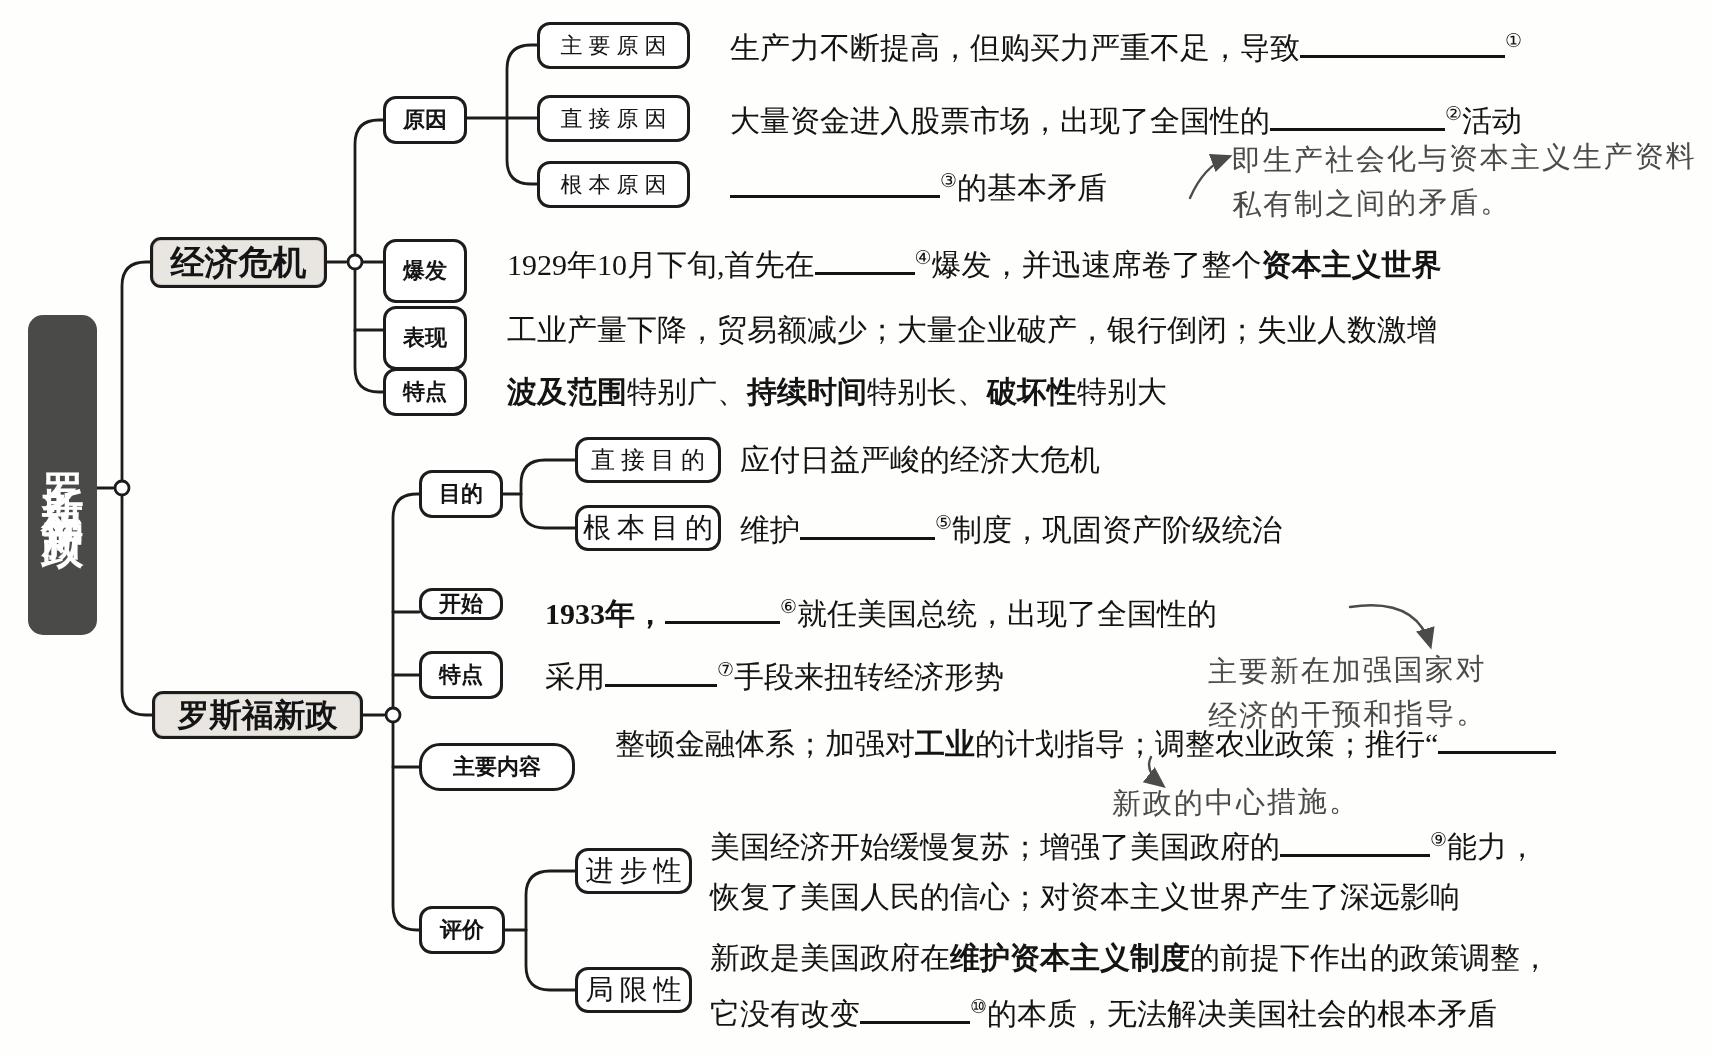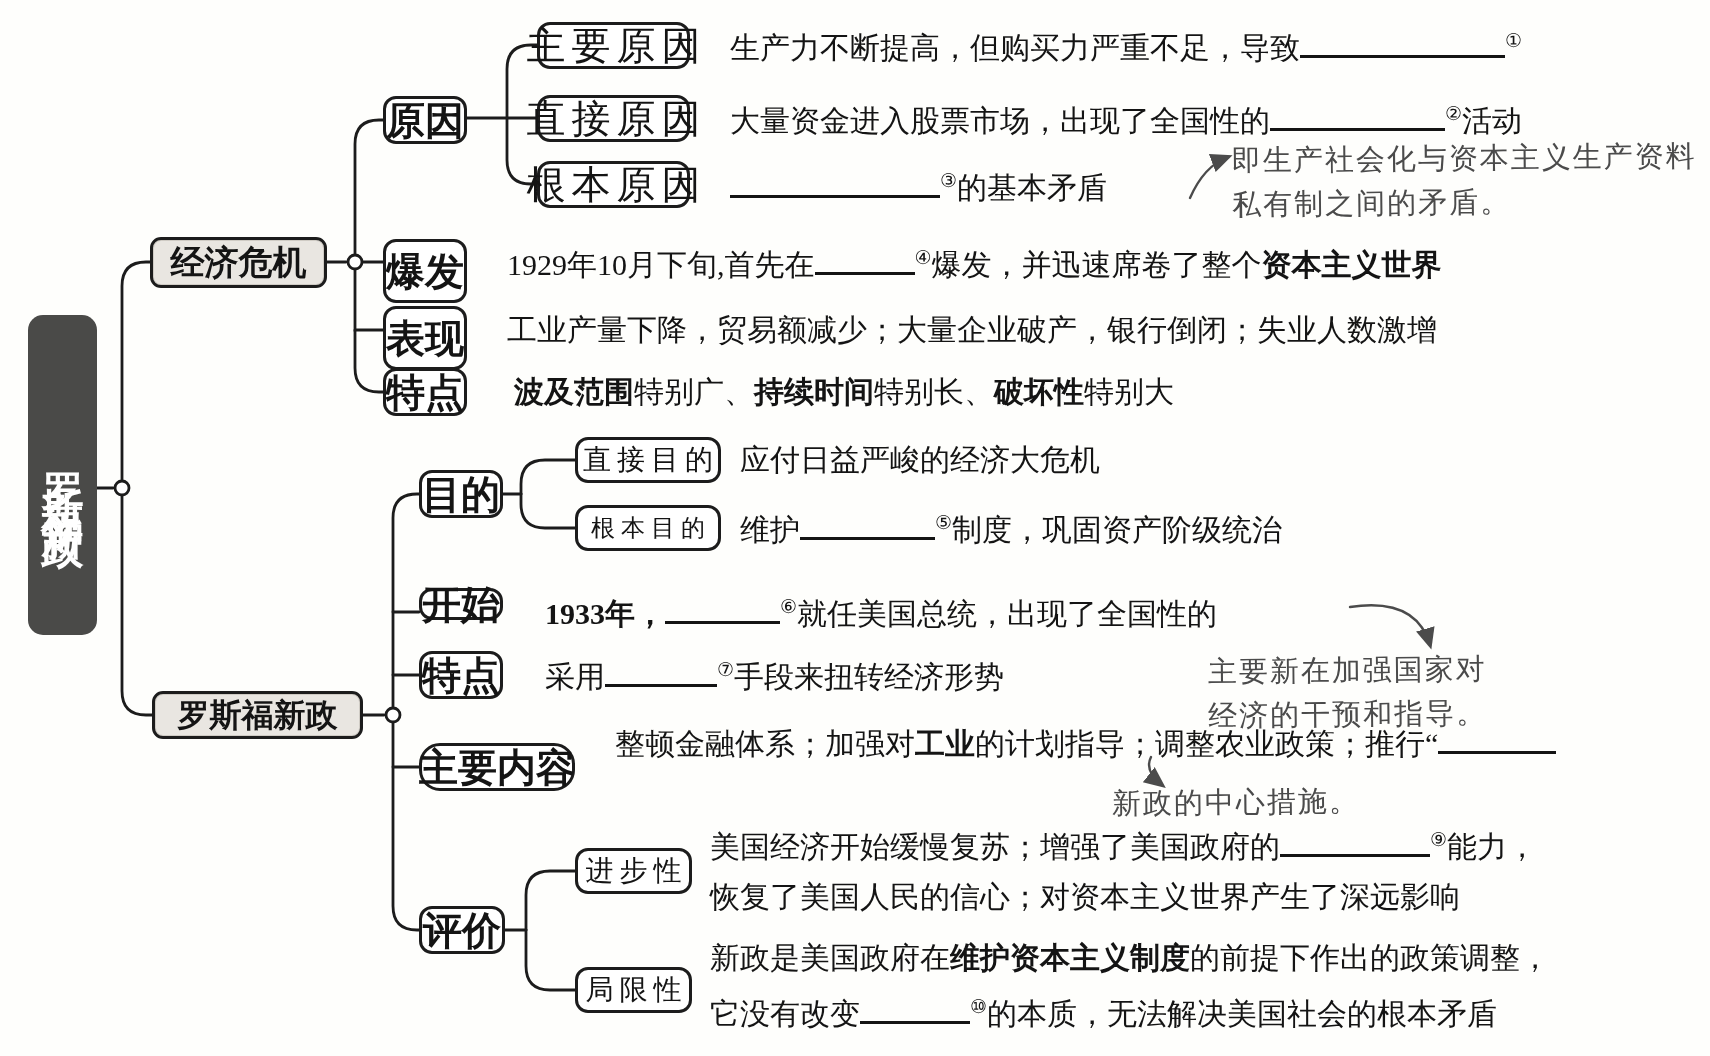--- a/index.html
+++ b/index.html
@@ -4,21 +4,21 @@
 <style>
   html,body{margin:0;padding:0;background:#ffffff;}
   .canvas{
     position:relative;width:1710px;height:1056px;background:#fefefc;
     font-family:"Liberation Serif","DejaVu Serif",serif;color:#141414;overflow:hidden;
   }
   svg.wires{position:absolute;left:0;top:0;width:1710px;height:1056px;}
   .box{
     position:absolute;box-sizing:border-box;border:3px solid #1c1c1c;border-radius:13px;
     background:#ffffff;display:flex;align-items:center;justify-content:center;
-    font-size:39px;line-height:1;white-space:nowrap;
+    font-size:22px;line-height:1;white-space:nowrap;
   }
   .box.bold{font-weight:bold;}
   .box.spaced{letter-spacing:6px;text-indent:6px;}
   .box.branch{
     background:#e9e6e1;font-weight:bold;font-size:34px;border-radius:11px;
     box-shadow:inset 0 0 0 1px #cfcbc4;
   }
   .rootnode{
     position:absolute;box-sizing:border-box;background:#4a4a48;color:#ffffff;
     border-radius:15px;display:flex;align-items:center;justify-content:center;
@@ -103,35 +103,35 @@
 
   <div class="box bold" style="left:383px;top:96px;width:84px;height:48px;">原因</div>
   <div class="box spaced" style="left:537px;top:22px;width:153px;height:47px;">主要原因</div>
   <div class="box spaced" style="left:537px;top:95px;width:153px;height:47px;">直接原因</div>
   <div class="box spaced" style="left:537px;top:161px;width:153px;height:47px;">根本原因</div>
   <div class="box bold" style="left:383px;top:239px;width:84px;height:64px;">爆发</div>
   <div class="box bold" style="left:383px;top:306px;width:84px;height:64px;">表现</div>
   <div class="box bold" style="left:383px;top:368px;width:84px;height:48px;">特点</div>
 
   <div class="box bold" style="left:419px;top:470px;width:84px;height:48px;">目的</div>
-  <div class="box spaced" style="left:575px;top:437px;width:146px;height:46px;font-size:28px;">直接目的</div>
-  <div class="box spaced" style="left:575px;top:505px;width:146px;height:46px;font-size:24px;">根本目的</div>
+  <div class="box spaced" style="left:575px;top:437px;width:146px;height:46px;font-size:24px;">直接目的</div>
+  <div class="box spaced" style="left:575px;top:505px;width:146px;height:46px;font-size:28px;">根本目的</div>
   <div class="box bold" style="left:419px;top:588px;width:84px;height:32px;">开始</div>
   <div class="box bold" style="left:419px;top:651px;width:84px;height:48px;">特点</div>
   <div class="box bold" style="left:419px;top:743px;width:156px;height:48px;border-radius:21px;">主要内容</div>
   <div class="box bold" style="left:419px;top:906px;width:86px;height:48px;">评价</div>
   <div class="box spaced" style="left:575px;top:848px;width:117px;height:46px;font-size:28px;">进步性</div>
   <div class="box spaced" style="left:575px;top:967px;width:117px;height:46px;font-size:28px;">局限性</div>
 
   <div class="row" style="left:730px;top:25px;"><span class="seg">生产力不断提高，但购买力严重不足，导致</span><span class="blank" style="width: 205px;"></span><sup>①</sup></div>
   <div class="row" style="left:730px;top:98px;"><span class="seg">大量资金进入股票市场，出现了全国性的</span><span class="blank" style="width: 175px;"></span><sup>②</sup><span class="seg">活动</span></div>
   <div class="row" style="left:730px;top:165px;"><span class="blank" style="width: 210px;"></span><sup>③</sup><span class="seg">的基本矛盾</span></div>
   <div class="row" style="left:507px;top:242px;"><span class="seg">1929年10月下旬,首先在</span><span class="blank" style="width: 100px;"></span><sup>④</sup><span class="seg">爆发，并迅速席卷了整个</span><span class="seg b">资本主义世界</span></div>
   <div class="row" style="left:507px;top:309px;"><span class="seg">工业产量下降，贸易额减少；大量企业破产，银行倒闭；失业人数激增</span></div>
-  <div class="row" style="left:507px;top:371px;margin-left:7px;"><span class="seg b">波及范围</span><span class="seg">特别广、</span><span class="seg b">持续时间</span><span class="seg">特别长、</span><span class="seg b">破坏性</span><span class="seg">特别大</span></div>
+  <div class="row" style="left:507px;top:371px;"><span class="seg b">波及范围</span><span class="seg">特别广、</span><span class="seg b">持续时间</span><span class="seg">特别长、</span><span class="seg b">破坏性</span><span class="seg">特别大</span></div>
   <div class="row" style="left:740px;top:439px;"><span class="seg">应付日益严峻的经济大危机</span></div>
   <div class="row" style="left:740px;top:507px;"><span class="seg">维护</span><span class="blank" style="width: 135px;"></span><sup>⑤</sup><span class="seg">制度，巩固资产阶级统治</span></div>
   <div class="row" style="left:545px;top:591px;"><span class="seg b">1933年，</span><span class="blank" style="width: 115px;"></span><sup>⑥</sup><span class="seg">就任美国总统，出现了全国性的</span></div>
   <div class="row" style="left:545px;top:654px;"><span class="seg">采用</span><span class="blank" style="width: 112px;"></span><sup>⑦</sup><span class="seg">手段来扭转经济形势</span></div>
   <div class="row" style="left:615px;top:721px;"><span class="seg">整顿金融体系；加强对</span><span class="seg b">工业</span><span class="seg">的计划指导；调整农业政策；推行“</span><span class="blank" style="width: 118px;"></span></div>
   <div class="row" style="left:710px;top:824px;"><span class="seg">美国经济开始缓慢复苏；增强了美国政府的</span><span class="blank" style="width: 150px;"></span><sup>⑨</sup><span class="seg">能力，</span></div>
   <div class="row" style="left:710px;top:876px;"><span class="seg">恢复了美国人民的信心；对资本主义世界产生了深远影响</span></div>
   <div class="row" style="left:710px;top:937px;"><span class="seg">新政是美国政府在</span><span class="seg b">维护资本主义制度</span><span class="seg">的前提下作出的政策调整，</span></div>
   <div class="row" style="left:710px;top:991px;"><span class="seg">它没有改变</span><span class="blank" style="width: 110px;"></span><sup>⑩</sup><span class="seg">的本质，无法解决美国社会的根本矛盾</span></div>
 

